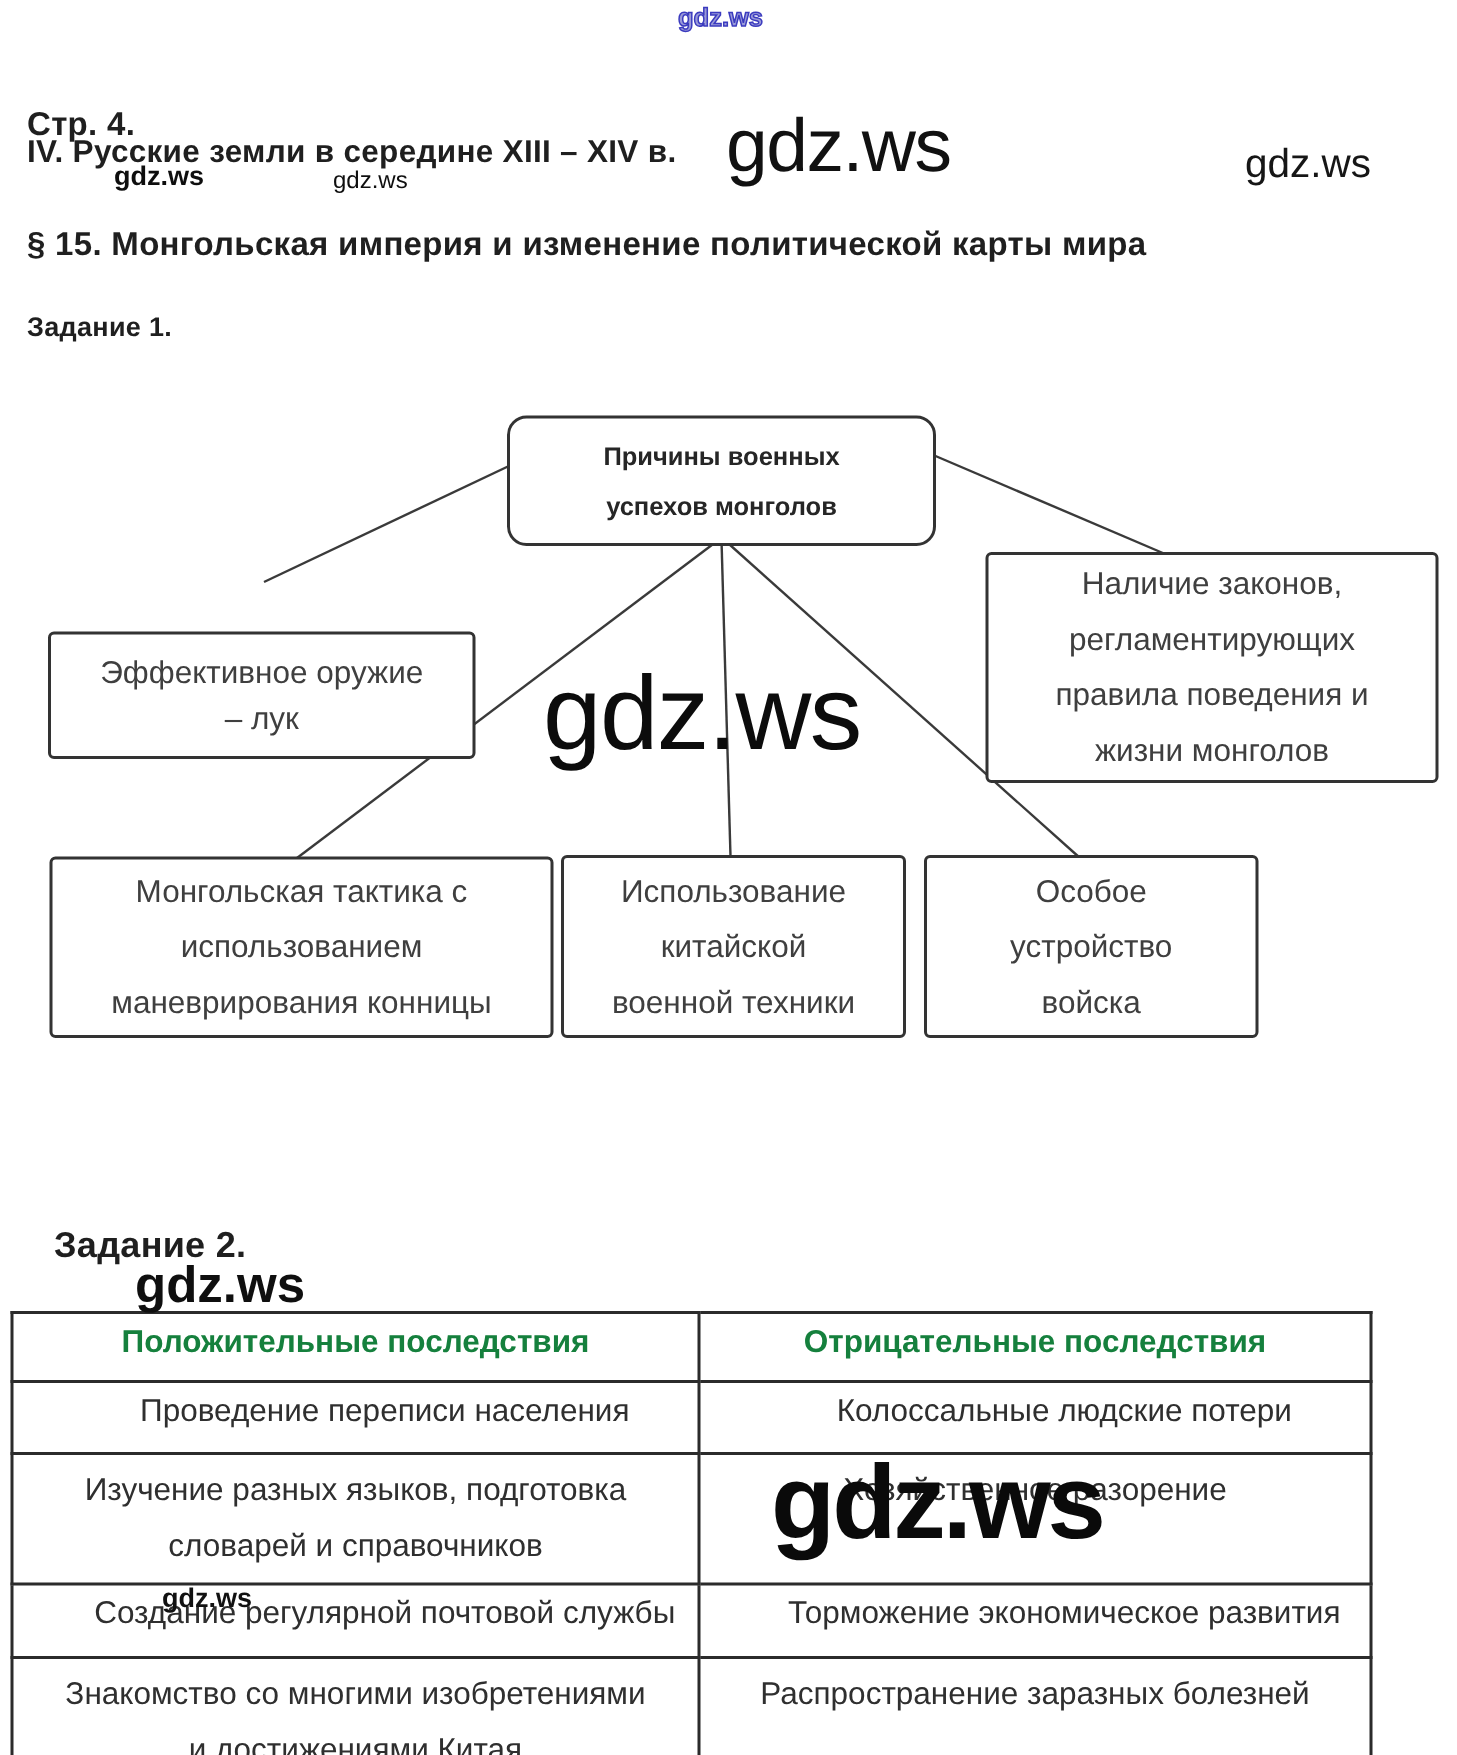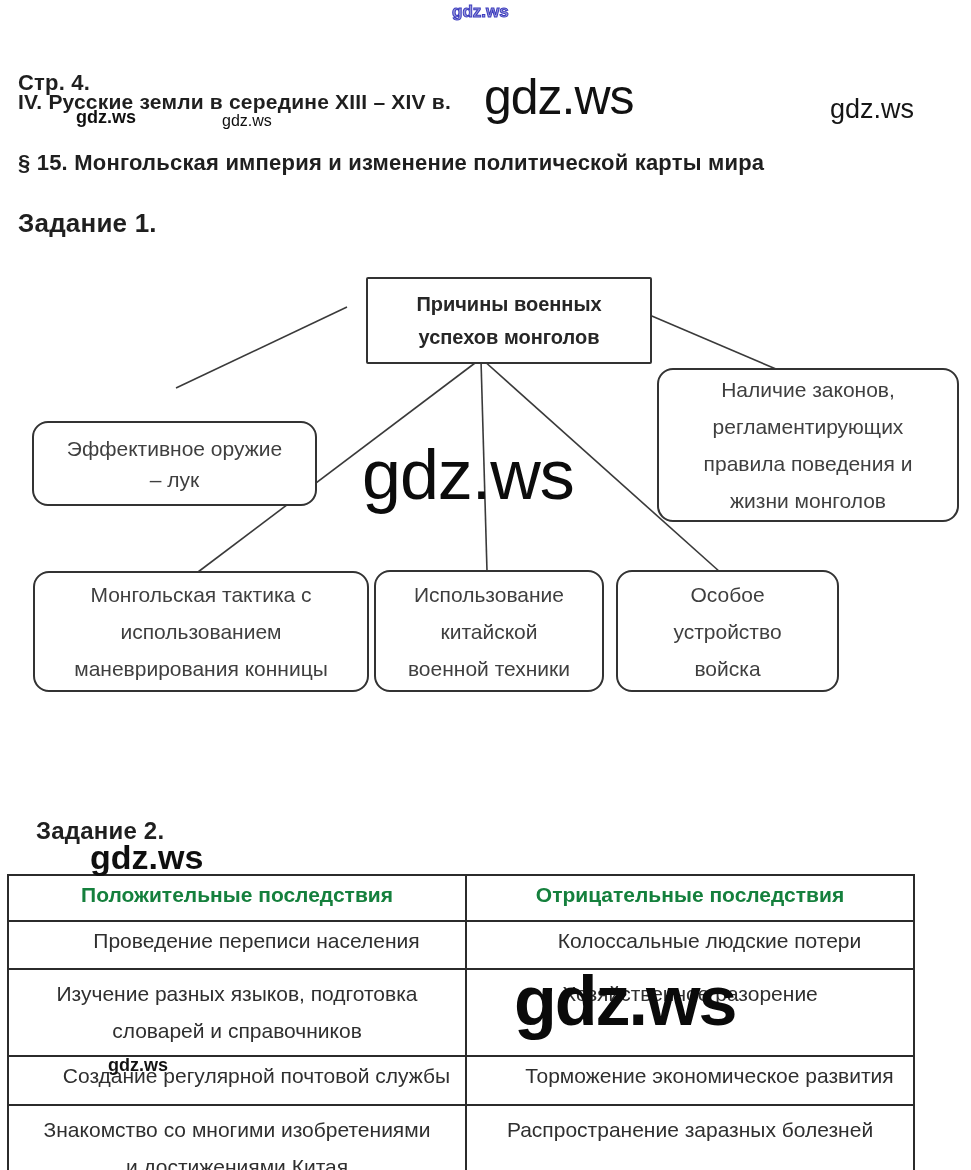--- a/index.html
+++ b/index.html
@@ -22,26 +22,26 @@
   .wm-head-sm2{left:222px;top:113px;font-size:16px;font-weight:400;}
   .wm-diagram{left:362px;top:440px;font-size:70px;font-weight:500;letter-spacing:-1px;color:#0c0c0c;}
   .wm-task2{left:90px;top:840px;font-size:34px;font-weight:600;color:#0f0f0f;}
   .wm-table-big{left:514px;top:966px;font-size:70px;font-weight:700;letter-spacing:-2px;color:#0a0a0a;}
   .wm-table-sm{left:108px;top:1056px;font-size:18px;font-weight:bold;color:#111;}
   
   #connector-svg{position:absolute;left:0;top:0;z-index:1;}
   #connector-svg line{stroke:#3a3a3a;stroke-width:1.6;}
   .dbox{
     position:absolute;z-index:2;background:#fff;
-    border:2px solid #333;border-radius:16px;
+    border:2px solid #333;border-radius:4px;
     display:flex;align-items:center;justify-content:center;
     text-align:center;white-space:pre-line;
     color:#3f3f3f;font-size:21px;line-height:37px;
   }
-  .dbox.root{font-weight:bold;font-size:20px;line-height:33px;color:#262626;border-radius:2px;margin-left:28px;}
+  .dbox.root{font-weight:bold;font-size:17px;line-height:33px;color:#262626;border-radius:13px;}
   .dbox.n-weapon{line-height:31px;margin-top:34px;}
   
   .ctable{
     position:absolute;left:7px;top:874px;width:906px;z-index:3;
     border-collapse:collapse;table-layout:fixed;background:transparent;
   }
   .ctable col.c1{width:458px;}
   .ctable col.c2{width:448px;}
   .ctable th,.ctable td{
     border:2px solid #2b2b2b;text-align:center;vertical-align:top;
@@ -64,21 +64,21 @@
 <div class="wm wm-head-sm1">gdz.ws</div>
 <div class="wm wm-head-sm2">gdz.ws</div>
 <div class="wm wm-diagram">gdz.ws</div>
 <div class="wm wm-task2">gdz.ws</div>
 <div class="wm wm-table-big">gdz.ws</div>
 <div class="wm wm-table-sm">gdz.ws</div>
 
 <div class="heading" style="left:18px;top:33px;font-size:22px;margin-top:37px;">Стр. 4.</div>
 <div class="heading" style="left:18px;top:90px;">IV. Русские земли в середине XIII – XIV в.</div>
 <div class="heading" style="left:18px;top:150px;font-size:22px;">§ 15. Монгольская империя и изменение политической карты мира</div>
-<div class="heading" style="left:18px;top:208px;font-size:26px;">Задание 1.</div>
+<div class="heading" style="left:18px;top:208px;font-size:18px;">Задание 1.</div>
 <div class="heading" style="left:36px;top:817px;font-size:24px;">Задание 2.</div>
 
 <svg id="connector-svg" width="971" height="1170" aria-hidden="true">
   <line x1="347" y1="307" x2="176" y2="388"></line>
   <line x1="619" y1="302" x2="776" y2="369"></line>
   <line x1="479" y1="360" x2="198" y2="572"></line>
   <line x1="481" y1="360" x2="487" y2="571"></line>
   <line x1="483" y1="360" x2="720" y2="572"></line>
 </svg>
 

